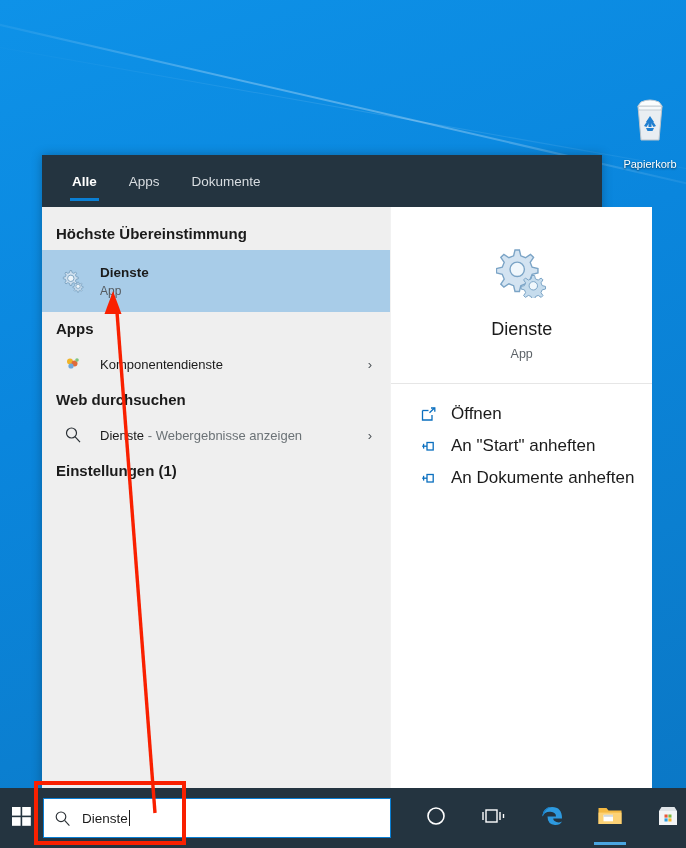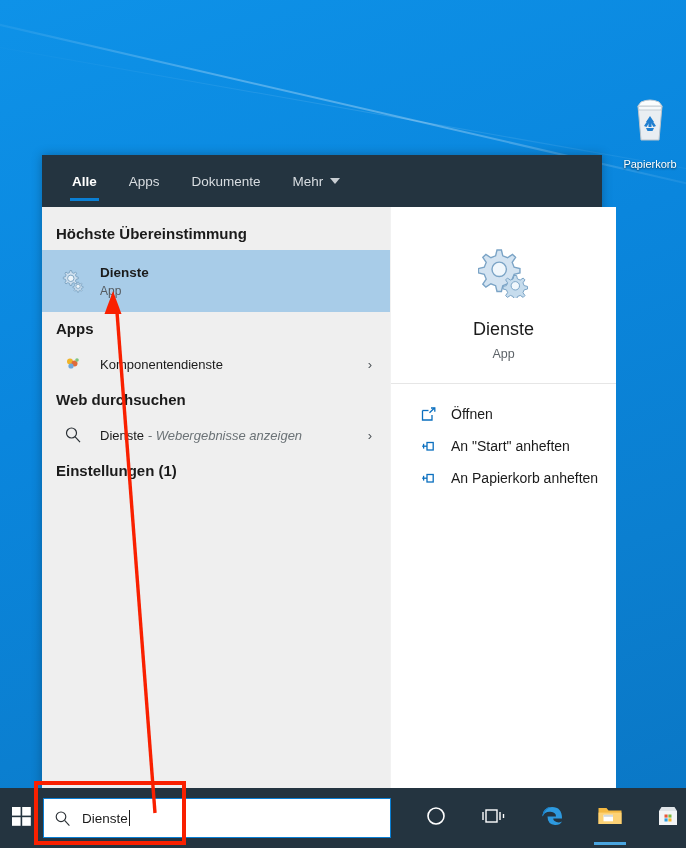--- a/index.html
+++ b/index.html
@@ -155,21 +155,21 @@
   }
   .list-row .licon {
     width: 34px; flex: 0 0 34px;
     display: flex; align-items: center; justify-content: center;
   }
   .list-row .ltext {
     margin-left: 10px; flex: 1 1 auto;
     font-size: 13px; color: #1b1b1b;
     white-space: nowrap; overflow: hidden; text-overflow: ellipsis;
   }
-  .list-row .ltext .muted { color: #6b7276; font-style: italic; }
+  .list-row .ltext .muted { color: #6b7276; }
   .list-row .chev { flex: 0 0 auto; color: #4c5256; font-size: 13px; padding-right: 4px; }
 
   
   #preview {
     padding: 38px 0 22px 0;
     text-align: center;
     border-bottom: 1px solid #e6e6e6;
   }
   #preview .bigicon { height: 54px; display: flex; align-items: center; justify-content: center; }
   #preview .pname { font-size: 18px; color: #1b1b1b; margin-top: 20px; }
@@ -182,21 +182,21 @@
     height: 32px;
     padding: 0 18px 0 24px;
     cursor: default;
   }
   .action-row .aicon {
     width: 26px; flex: 0 0 26px;
     display: flex; align-items: center; justify-content: center;
   }
   .action-row .atext {
     margin-left: 10px;
-    font-size: 14px;
+    font-size: 17px;
     color: #1b1b1b;
     white-space: nowrap;
   }
 
   
   #taskbar {
     position: absolute;
     left: 0; bottom: 0;
     width: 686px; height: 60px;
     background: #243440;
@@ -302,24 +302,20 @@
   <div id="tabbar">
     <div class="tab active">
       <span>Alle</span>
     </div>
     <div class="tab">
       <span>Apps</span>
     </div>
     <div class="tab">
       <span>Dokumente</span>
     </div>
-    <div class="tab">
-      <span>Mehr</span>
-      <span class="caret"></span>
-    </div>
   </div>
 
   <div id="panel-body">
 
     <div id="left-col">
 
       <div class="section-header">Höchste Übereinstimmung</div>
 
       <div class="result-row best">
         <div class="ricon">
@@ -418,21 +414,21 @@
         </div>
 
         <div class="action-row">
           <div class="aicon">
             <svg width="17" height="17" viewBox="0 0 17 17">
               <rect x="7" y="4.5" width="6.2" height="7.5" fill="none" stroke="#0a6fbf" stroke-width="1.3"></rect>
               <line x1="2.2" y1="8.2" x2="7" y2="8.2" stroke="#0a6fbf" stroke-width="1.3"></line>
               <line x1="3.6" y1="5.8" x2="3.6" y2="10.6" stroke="#0a6fbf" stroke-width="1.3"></line>
             </svg>
           </div>
-          <div class="atext">An Papierkorb anheften</div>
+          <div class="atext">An Dokumente anheften</div>
         </div>
 
       </div>
     </div>
   </div>
 </div>
 
 <div id="taskbar">
 
   <div id="start-button">

